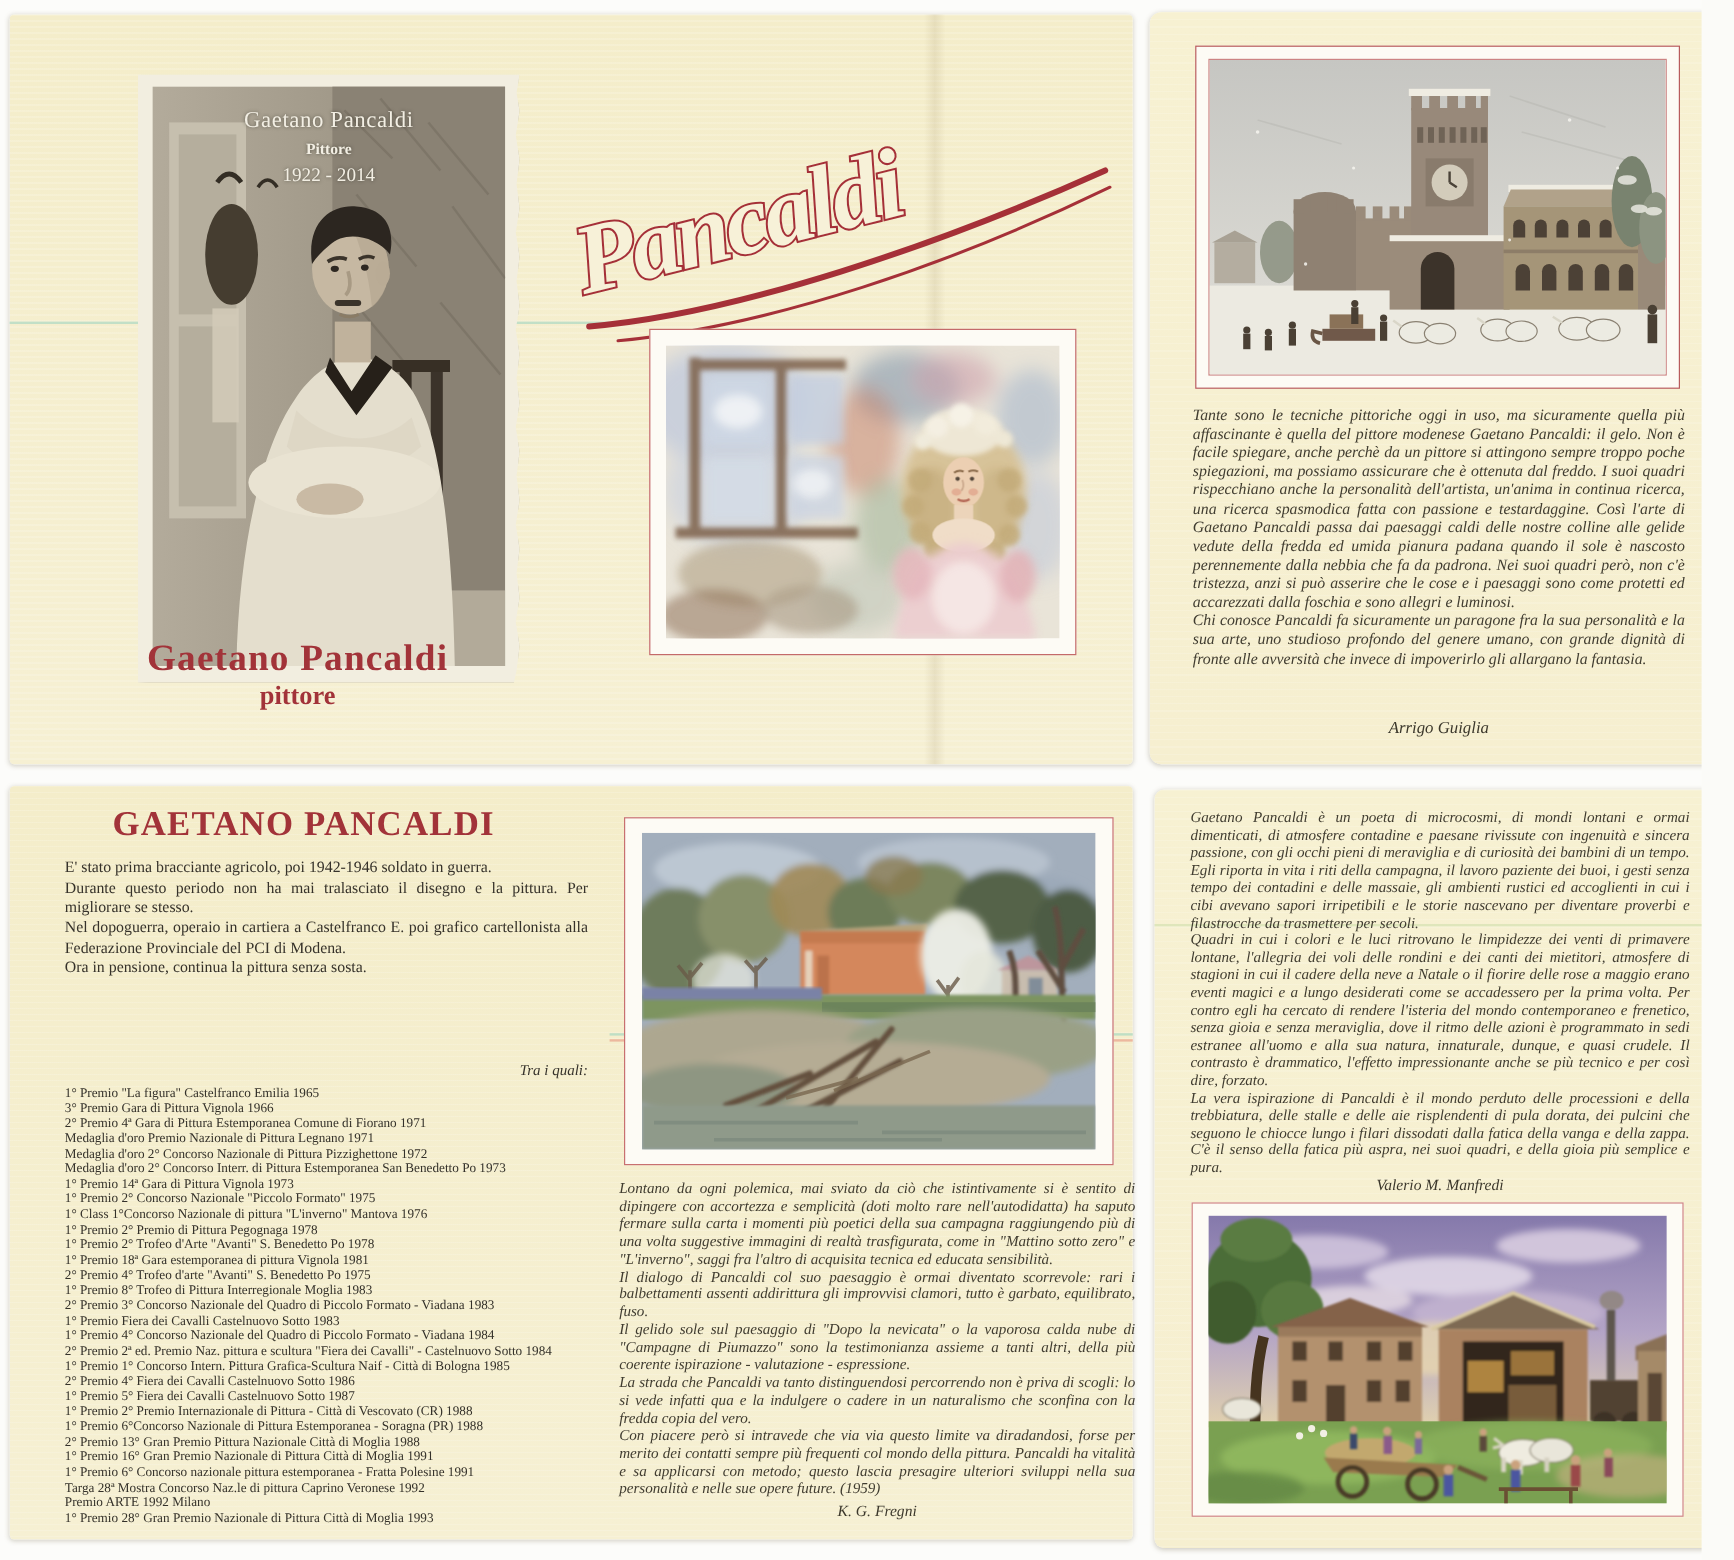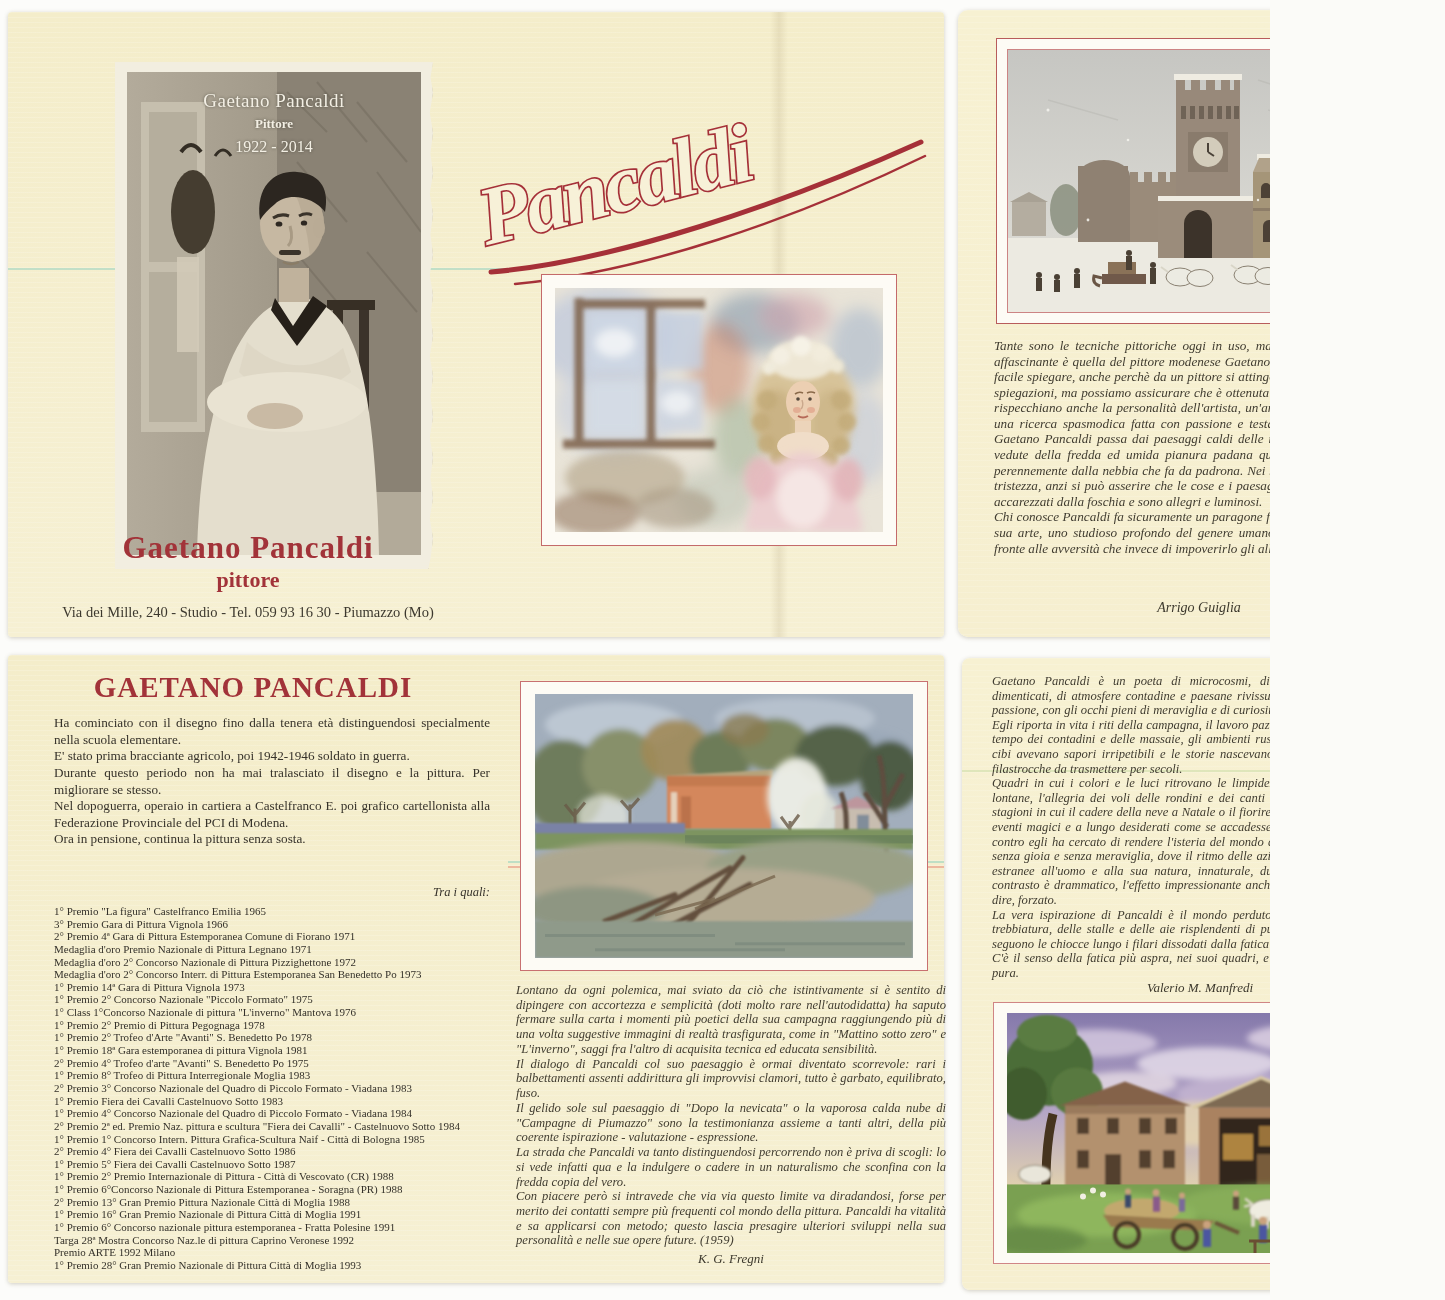--- a/index.html
+++ b/index.html
@@ -1,16 +1,16 @@
 <!DOCTYPE html>
 <html><head>
 <meta charset="utf-8">
 <style>
   html,body{margin:0;padding:0;background:#fbfbf8;}
-  .canvas{position:relative;width:1270px;height:1300px;background:#fcfcfa;overflow:hidden;
+  .canvas{position:relative;width:1418px;height:1300px;background:#fcfcfa;overflow:hidden;
           font-family:"Liberation Serif", serif;color:#3b372c;}
   .sheet,.page{position:absolute;box-shadow:0 1px 4px rgba(110,100,70,.3);}
   .sheet{background:
       repeating-linear-gradient(180deg, rgba(255,255,255,.16) 0 1px, rgba(0,0,0,0) 1px 5px),
       linear-gradient(180deg,#f4edca,#f6f0d3);}
   .page{background:
       repeating-linear-gradient(180deg, rgba(255,255,255,.14) 0 1px, rgba(0,0,0,0) 1px 6px),
       linear-gradient(180deg,#f7f1d2,#f6efd0);}
   .top-left-sheet{left:8px;top:12px;width:936px;height:625px;border-radius:4px;}
   .top-right-page{left:958px;top:10px;width:479px;height:627px;border-radius:10px;}
@@ -134,21 +134,20 @@
       <div class="photo-caption">
         <div class="pc-name">Gaetano Pancaldi</div>
         <div class="pc-title">Pittore</div>
         <div class="pc-years">1922 - 2014</div>
       </div>
     </div>
 
     <div class="front-name-block">
       <div class="front-name">Gaetano Pancaldi</div>
       <div class="front-role">pittore</div>
-      <div class="front-address">Via dei Mille, 240 - Studio - Tel. 059 93 16 30 - Piumazzo (Mo)</div>
     </div>
 
     <div class="signature-wrap">
       <svg viewBox="0 0 478 248">
         <path d="M28 218 C 150 208, 320 150, 458 88" stroke="#a53038" stroke-width="5" fill="none" stroke-linecap="round"></path>
         <path d="M52 230 C 180 218, 330 166, 462 102" stroke="#a53038" stroke-width="2.5" fill="none" stroke-linecap="round"></path>
         <g transform="rotate(-14 60 180)">
           <text x="22" y="182" font-family="'Liberation Serif', serif" font-style="italic" font-weight="bold" font-size="82" letter-spacing="-3" fill="#f7f1d8" stroke="#a53038" stroke-width="3.4" paint-order="stroke">Pancaldi</text>
         </g>
       </svg>
@@ -371,21 +370,20 @@
       </div>
     <div class="author intro-author">Arrigo Guiglia</div>
   </div>
 
   <div class="sheet bottom-left-sheet">
     <div class="scanline" style="left:500px;top:206px;width:436px;background:rgba(110,200,185,.4);"></div>
     <div class="scanline" style="left:500px;top:211px;width:436px;background:rgba(220,70,60,.32);"></div>
 
     <h2 class="bio-title">GAETANO PANCALDI</h2>
     <div class="bio-text">
-        <p>Ha cominciato con il disegno fino dalla tenera età distinguendosi specialmente nella scuola elementare.</p>
         <p>E' stato prima bracciante agricolo, poi 1942-1946 soldato in guerra.</p>
         <p>Durante questo periodo non ha mai tralasciato il disegno e la pittura. Per migliorare se stesso.</p>
         <p>Nel dopoguerra, operaio in cartiera a Castelfranco E. poi grafico cartellonista alla Federazione Provinciale del PCI di Modena.</p>
         <p>Ora in pensione, continua la pittura senza sosta.</p>
       </div>
     <div class="awards-intro">Tra i quali:</div>
     <div class="awards">
         <div class="award">1° Premio "La figura" Castelfranco Emilia 1965</div>
         <div class="award">3° Premio Gara di Pittura Vignola 1966</div>
         <div class="award">2° Premio 4ª Gara di Pittura Estemporanea Comune di Fiorano 1971</div>

